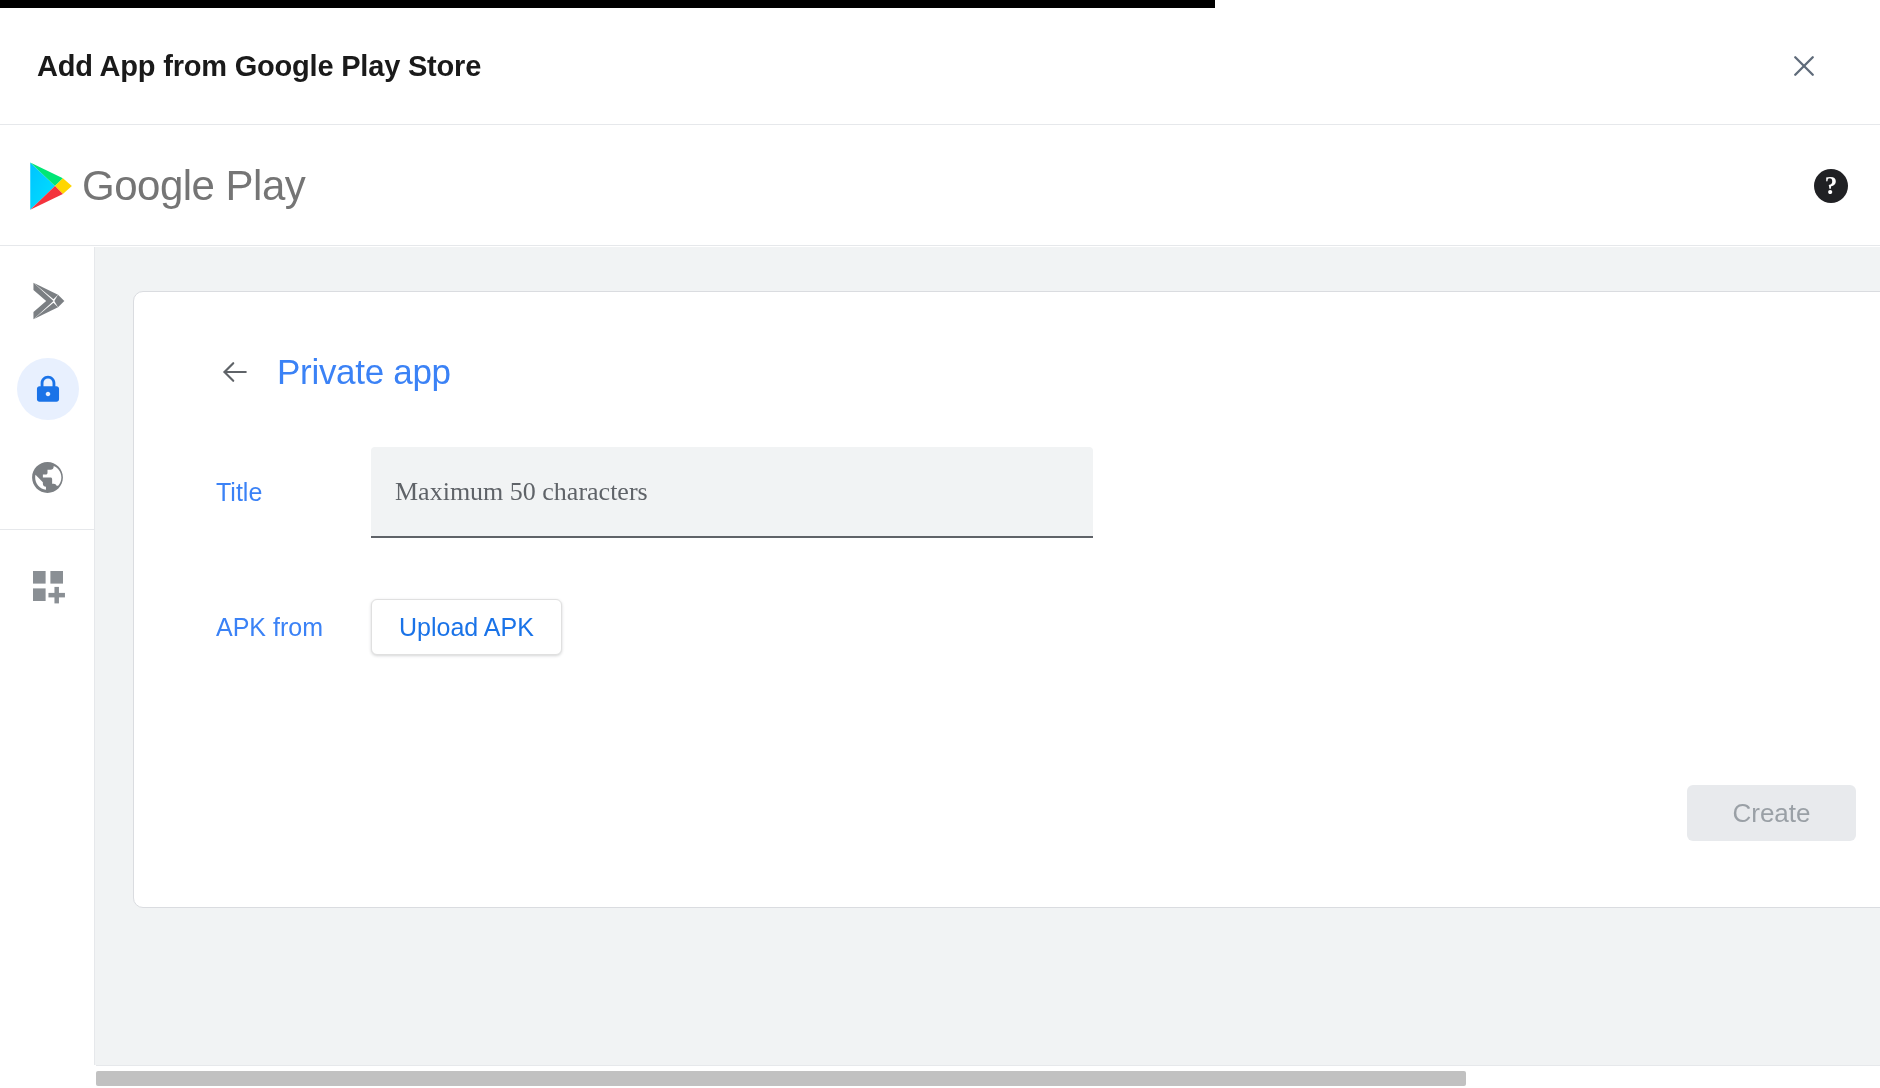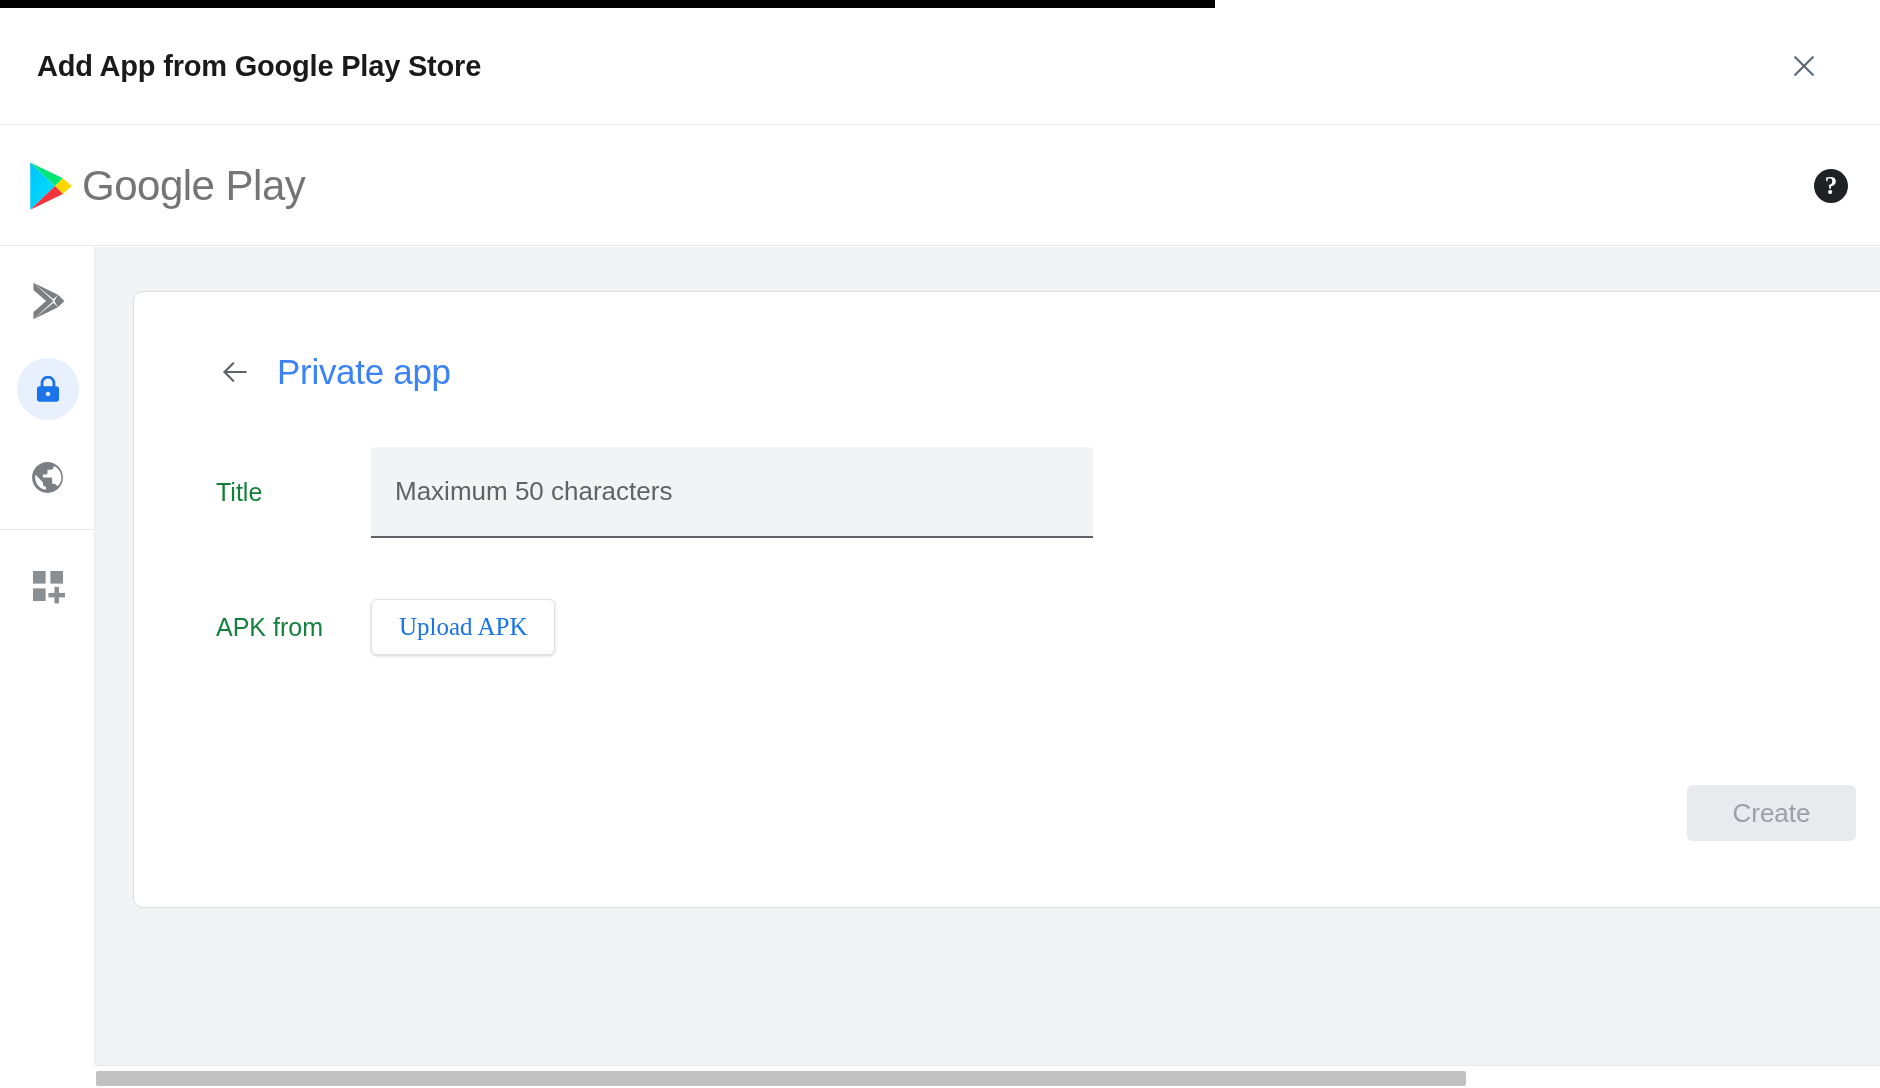--- a/index.html
+++ b/index.html
@@ -153,46 +153,46 @@
 
   .form-row {
     display: flex;
     align-items: center;
     margin-bottom: 10px;
   }
   .form-label {
     width: 155px;
     flex: 0 0 155px;
     font-size: 25px;
-    color: #15803d;
+    color: #3b82f6;
   }
   .text-field {
     width: 722px;
     height: 91px;
     background: #f1f3f4;
     border: none;
     border-bottom: 2px solid #5f6368;
     border-radius: 4px 4px 0 0;
     padding: 0 24px;
     font-size: 26px;
     color: #5f6368;
-    font-family: Liberation Sans, sans-serif;
+    font-family: Liberation Serif, serif;
     outline: none;
   }
   .text-field::placeholder { color: #5f6368; opacity: 1; }
 
   .row-apk { margin-top: 61px; }
   .upload-btn {
     background: #ffffff;
     border: 1px solid #e0e0e0;
     border-radius: 6px;
     box-shadow: 0 1px 3px rgba(60,64,67,0.22);
     color: #1a73e8;
     font-size: 25px;
-    font-family: Liberation Serif, serif;
+    font-family: Liberation Sans, sans-serif;
     padding: 0 27px;
     height: 56px;
     cursor: pointer;
   }
 
   .card-actions {
     position: absolute;
     right: 76px;
     bottom: 66px;
   }

